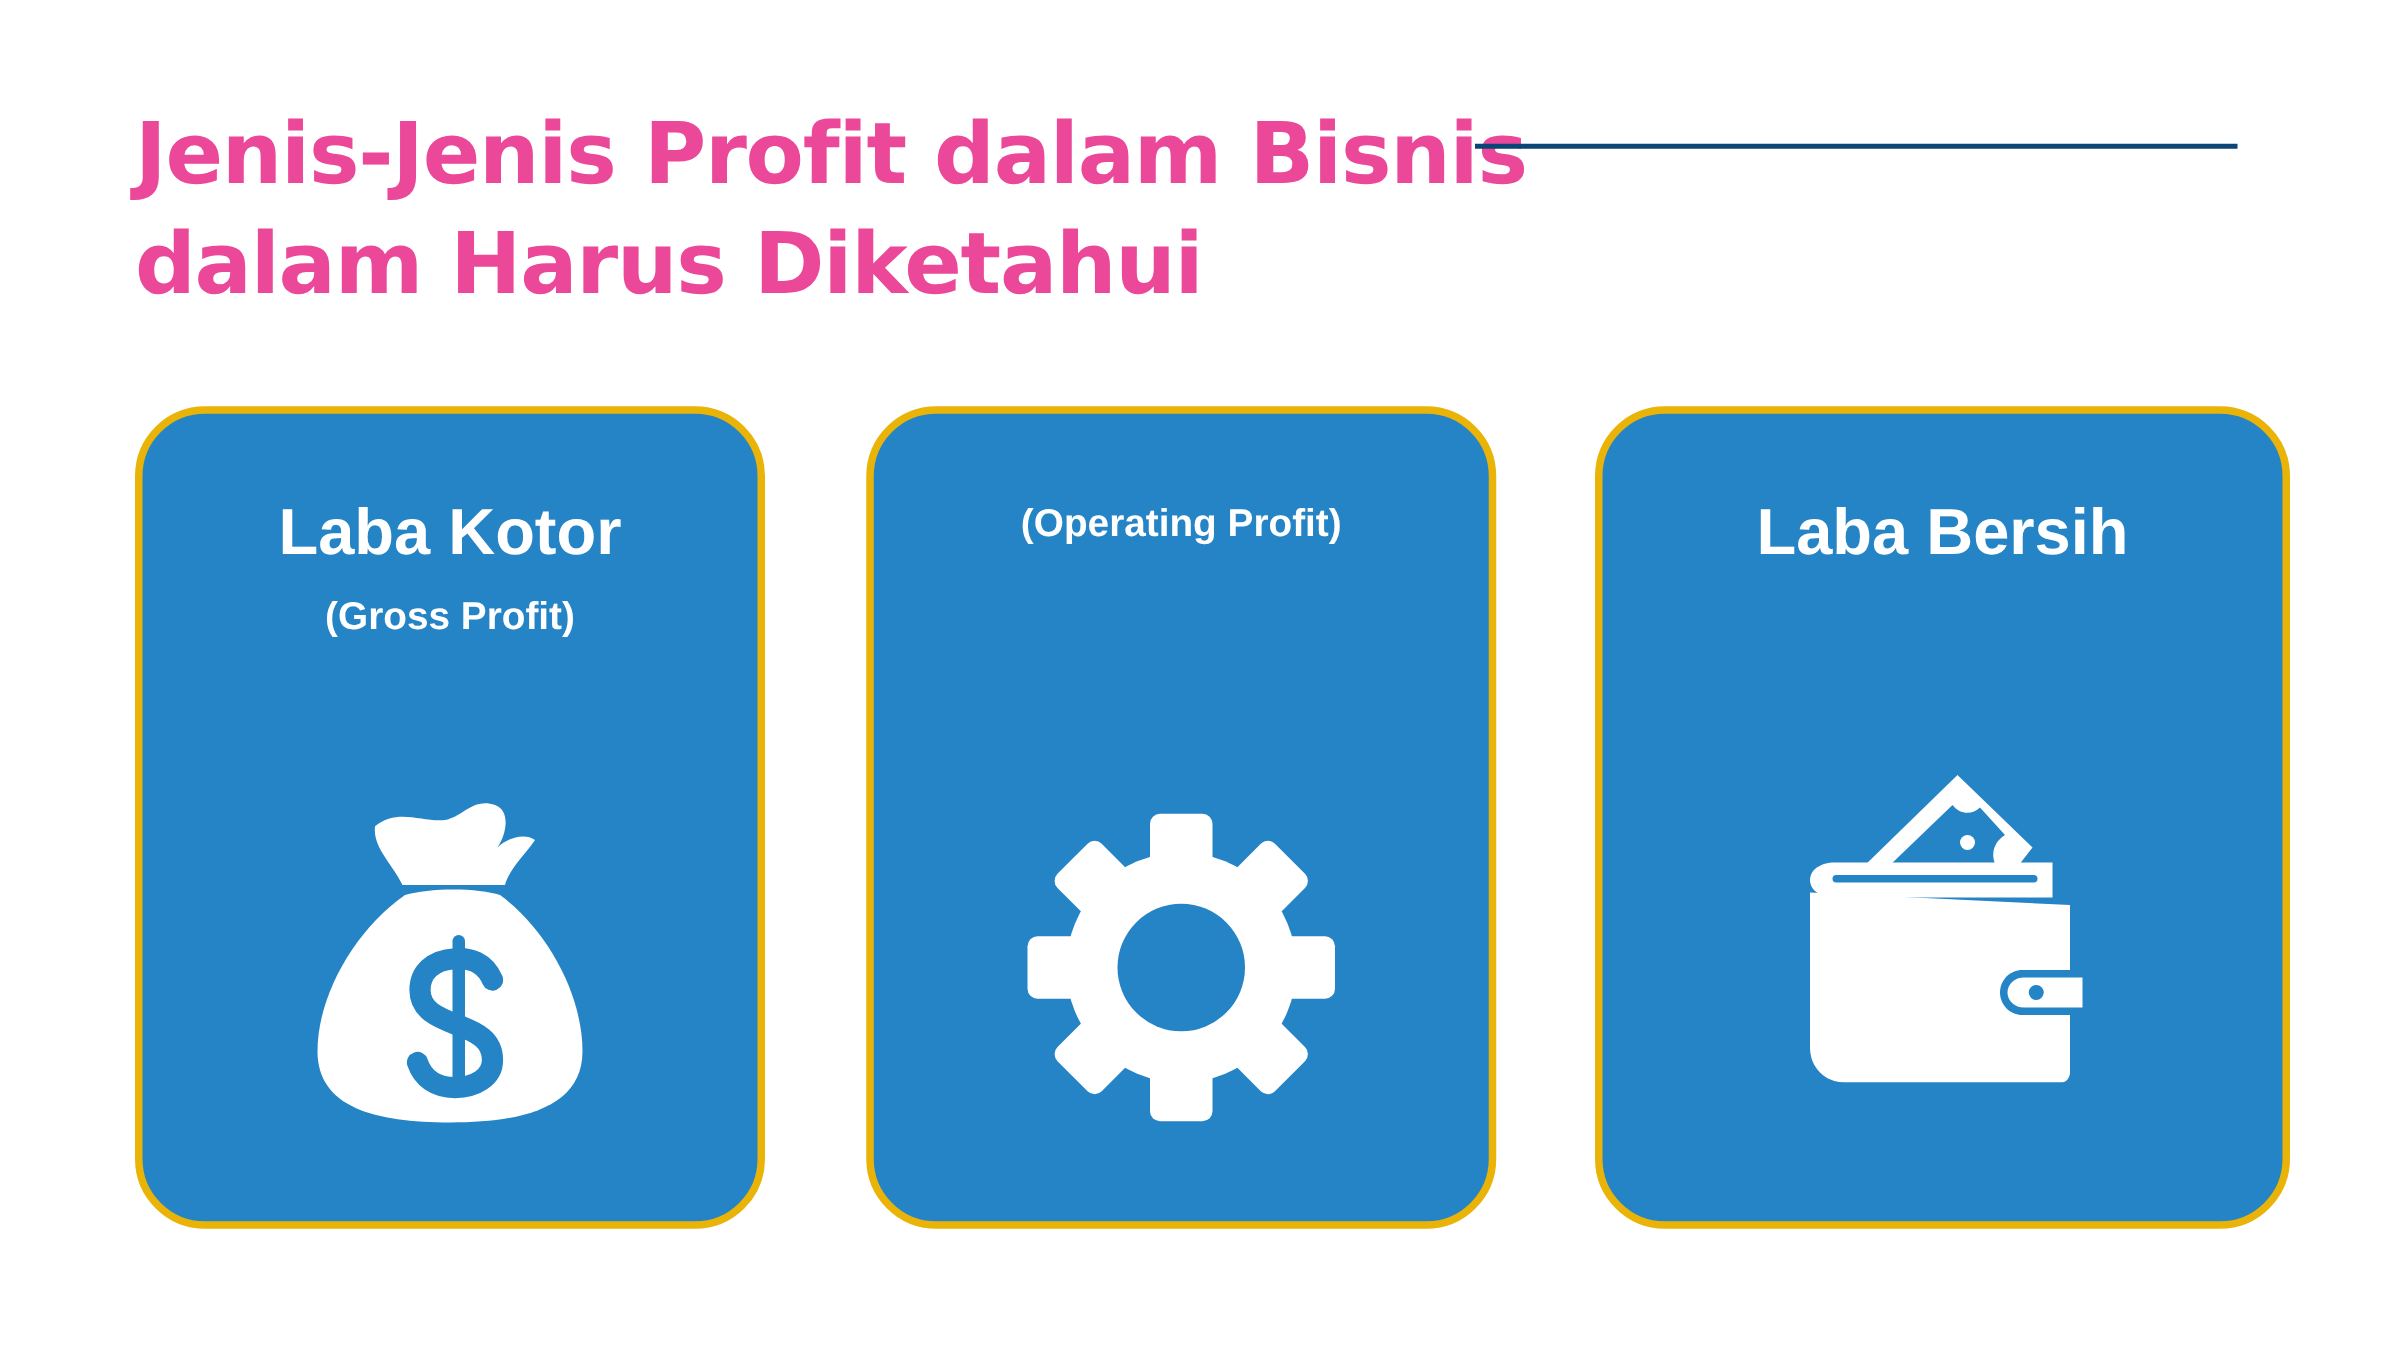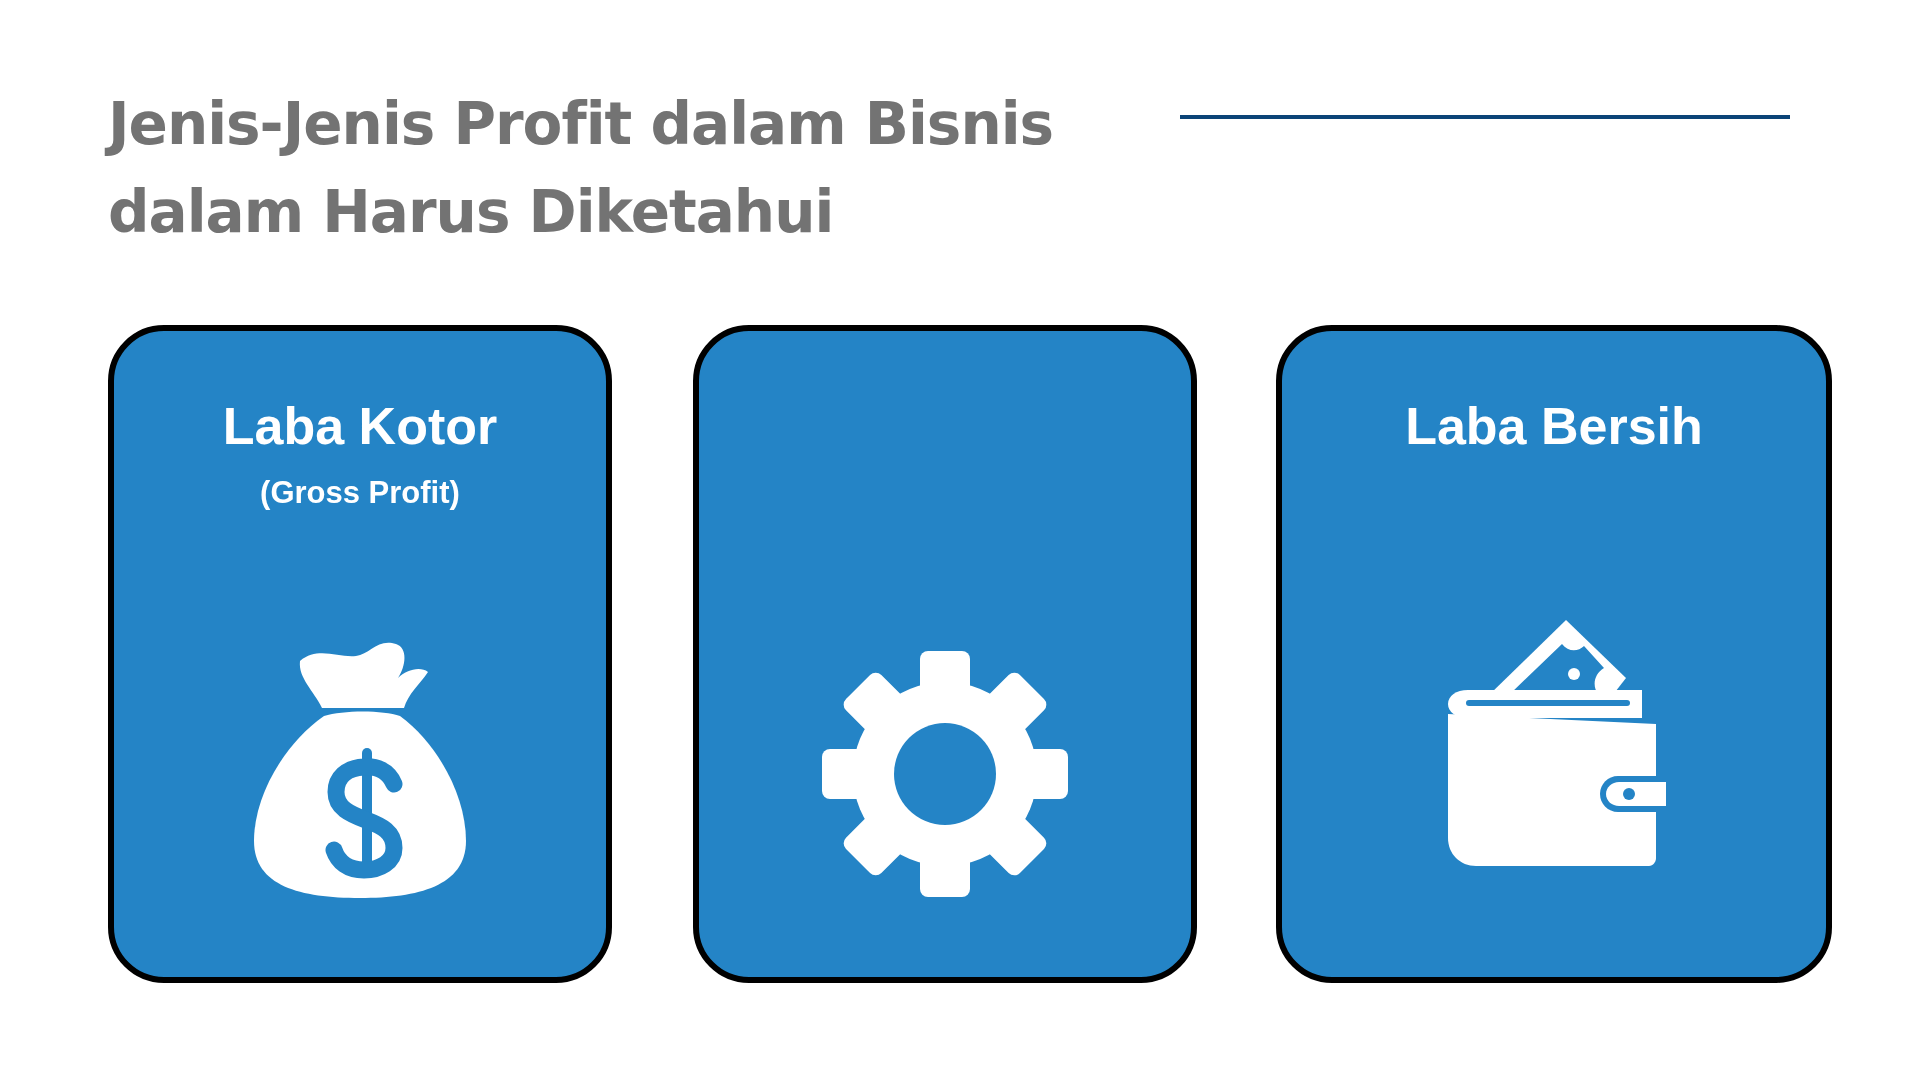--- a/index.html
+++ b/index.html
@@ -2,31 +2,31 @@
 <html><head>
 <meta charset="utf-8">
 <style>
   html, body { margin: 0; padding: 0; }
   body {
     width: 1920px; height: 1080px; background: #ffffff; position: relative; overflow: hidden;
     font-family: "DejaVu Sans", "Liberation Sans", sans-serif;
   }
   .title {
     position: absolute; left: 108px; top: 80px; width: 1060px;
-    color: #737373; font-weight: bold; font-size: 58px; line-height: 88px;
+    color: #ec4899; font-weight: bold; font-size: 68px; line-height: 88px;
     letter-spacing: -1px; margin: 0;
   }
   .title-line { display: block; white-space: nowrap; }
   .rule {
     position: absolute; left: 1180px; top: 115px; width: 610px; height: 4px;
     background: #0b4477;
   }
   .card {
     position: absolute; top: 325px; width: 504px; height: 658px;
-    box-sizing: border-box; background: #2484c6; border: 6px solid #000000;
+    box-sizing: border-box; background: #2484c6; border: 6px solid #eab308;
     border-radius: 56px; color: #ffffff; text-align: center;
   }
   .card-1 { left: 108px; }
   .card-2 { left: 693px; }
   .card-3 { left: 1276px; width: 556px; }
   .card-title {
     margin: 0; padding-top: 58px; font-family: "Liberation Sans", sans-serif; font-weight: bold;
     font-size: 52px; line-height: 74px;
   }
   .card-title span { display: block; }
@@ -62,20 +62,21 @@
         <rect x="114" y="112" width="10" height="126" rx="5"></rect>
         <path d="M146 148 C140 134 128 130 116 131 C98 132 88 142 88 156 C88 172 102 178 118 184 C134 190 146 196 146 212 C146 226 132 234 116 234 C100 234 90 226 86 214" fill="none" stroke="#2484c6" stroke-width="17" stroke-linecap="round"></path>
       </g>
     </svg>
   </div>
 </div>
 
 <div class="card card-2">
   <h2 class="card-title">
   </h2>
+  <div class="card-sub">(Operating Profit)</div>
   <div class="icon icon-gear">
     <svg viewBox="-125 -125 250 250" width="250" height="250">
       <g fill="#ffffff">
         <circle r="92"></circle>
         <g>
           <rect x="-25" y="-123" width="50" height="60" rx="8"></rect>
           <rect x="-25" y="-123" width="50" height="60" rx="8" transform="rotate(45)"></rect>
           <rect x="-25" y="-123" width="50" height="60" rx="8" transform="rotate(90)"></rect>
           <rect x="-25" y="-123" width="50" height="60" rx="8" transform="rotate(135)"></rect>
           <rect x="-25" y="-123" width="50" height="60" rx="8" transform="rotate(180)"></rect>

